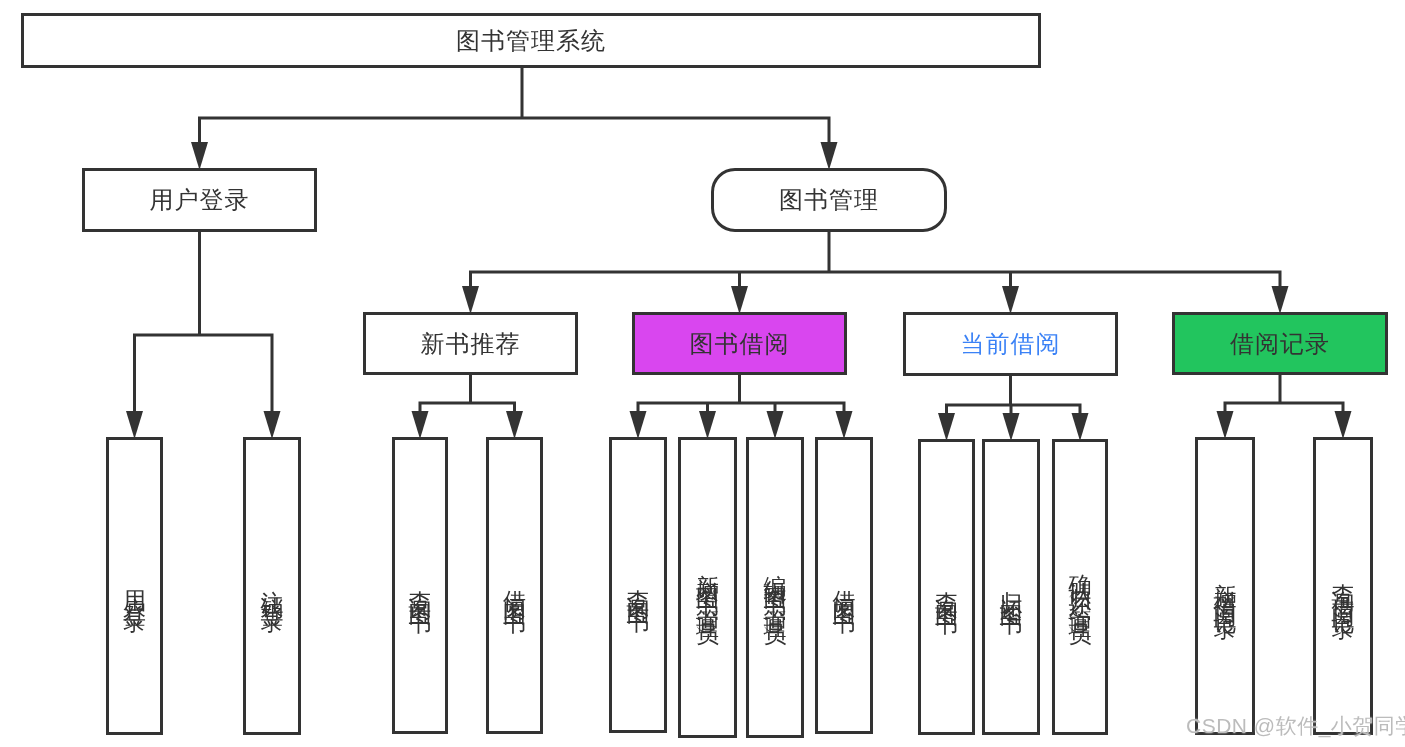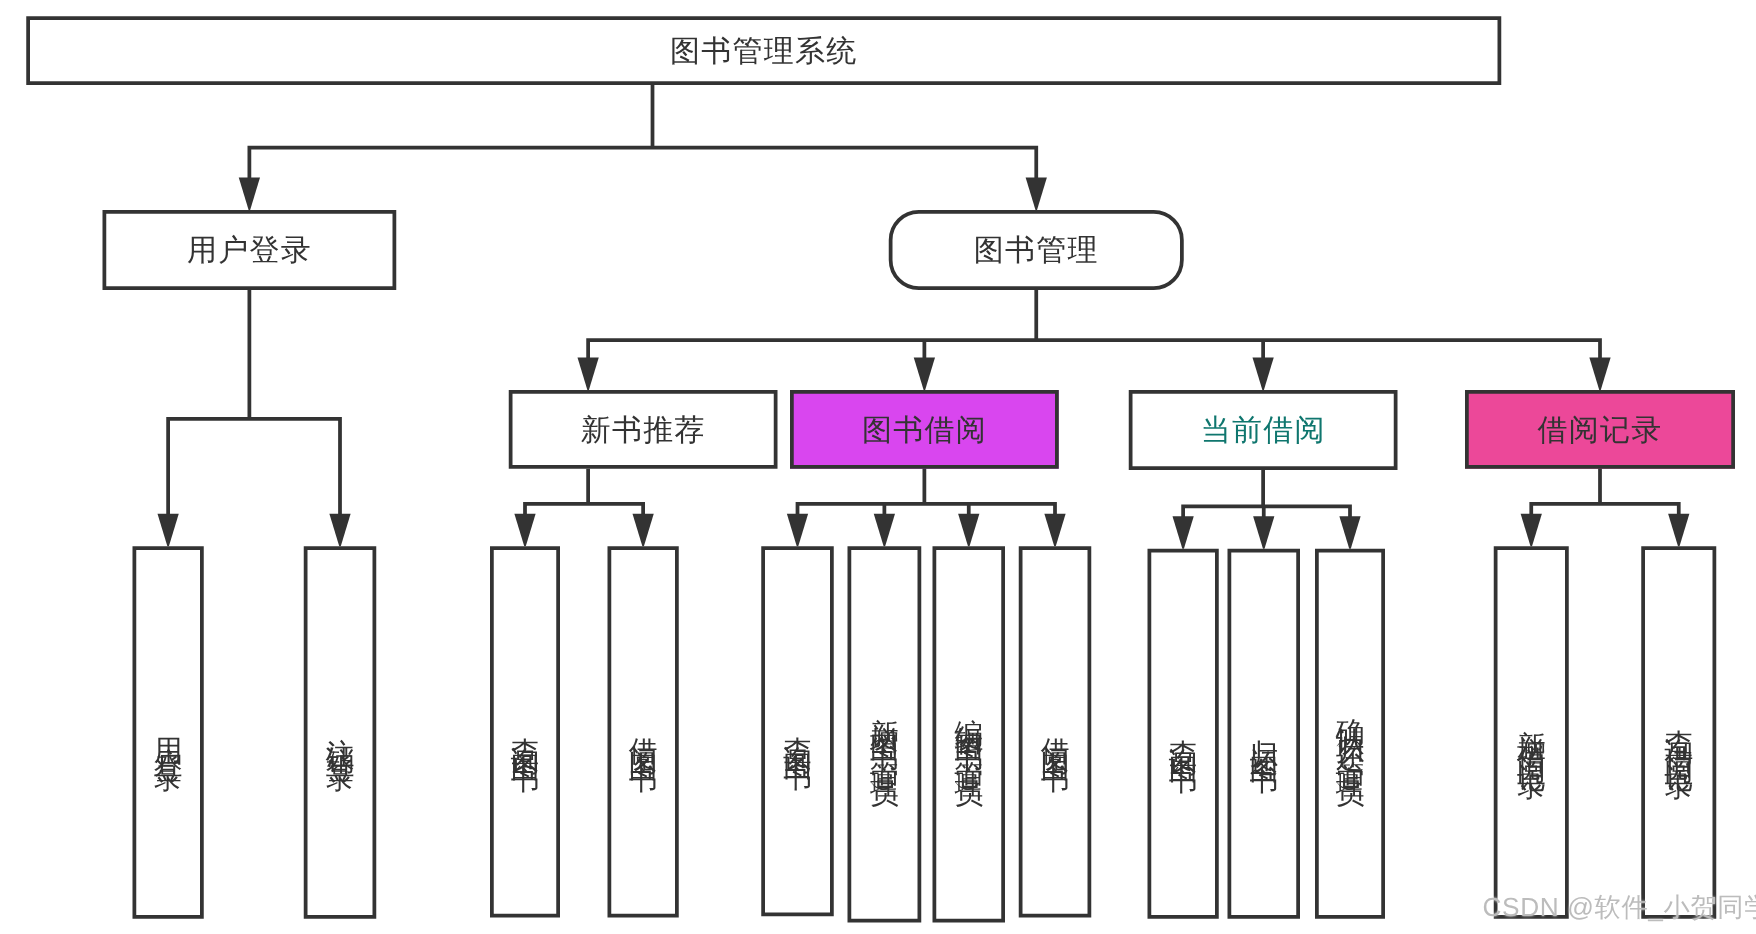--- a/index.html
+++ b/index.html
@@ -75,27 +75,27 @@
       <polygon points="699,411 716,411 707.5,439" fill="#333333"></polygon>
       <polygon points="766.5,411 783.5,411 775,439" fill="#333333"></polygon>
       <polygon points="835.5,411 852.5,411 844,439" fill="#333333"></polygon>
       <polygon points="938,413 955,413 946.5,441" fill="#333333"></polygon>
       <polygon points="1002.5,413 1019.5,413 1011,441" fill="#333333"></polygon>
       <polygon points="1071.5,413 1088.5,413 1080,441" fill="#333333"></polygon>
       <polygon points="1216.5,411 1233.5,411 1225,439" fill="#333333"></polygon>
       <polygon points="1334.5,411 1351.5,411 1343,439" fill="#333333"></polygon>
     </svg>
   <div id="nodes">
-      <div class="node h" style="left: 21px; top: 13px; width: 1180px; height: 55px; border-color: rgb(51, 51, 51); color: rgb(51, 51, 51); background: rgb(255, 255, 255);">图书管理系统</div>
+      <div class="node h" style="left: 21px; top: 13px; width: 1020px; height: 55px; border-color: rgb(51, 51, 51); color: rgb(51, 51, 51); background: rgb(255, 255, 255);">图书管理系统</div>
       <div class="node h" style="left: 82px; top: 168px; width: 235px; height: 64px; border-color: rgb(51, 51, 51); color: rgb(51, 51, 51); background: rgb(255, 255, 255);">用户登录</div>
       <div class="node h" style="left: 711px; top: 168px; width: 236px; height: 64px; border-color: rgb(51, 51, 51); color: rgb(51, 51, 51); background: rgb(255, 255, 255); border-radius: 24px;">图书管理</div>
-      <div class="node h" style="left: 363px; top: 312px; width: 215px; height: 63px; border-color: rgb(51, 51, 51); color: rgb(51, 51, 51); background: rgb(255, 255, 255); margin-left: 44px;">新书推荐</div>
+      <div class="node h" style="left: 363px; top: 312px; width: 215px; height: 63px; border-color: rgb(51, 51, 51); color: rgb(51, 51, 51); background: rgb(255, 255, 255);">新书推荐</div>
       <div class="node h" style="left: 632px; top: 312px; width: 215px; height: 63px; border-color: rgb(51, 51, 51); color: rgb(51, 51, 51); background: #d946ef;">图书借阅</div>
-      <div class="node h" style="left: 903px; top: 312px; width: 215px; height: 64px; border-color: rgb(51, 51, 51); color: #0f766e; background: rgb(255, 255, 255);">当前借阅</div>
-      <div class="node h" style="left: 1172px; top: 312px; width: 216px; height: 63px; border-color: rgb(51, 51, 51); color: rgb(51, 51, 51); background: #ec4899;">借阅记录</div>
+      <div class="node h" style="left: 903px; top: 312px; width: 215px; height: 64px; border-color: rgb(51, 51, 51); color: #3b82f6; background: rgb(255, 255, 255);">当前借阅</div>
+      <div class="node h" style="left: 1172px; top: 312px; width: 216px; height: 63px; border-color: rgb(51, 51, 51); color: rgb(51, 51, 51); background: #22c55e;">借阅记录</div>
       <div class="node v" style="left: 106px; top: 437px; width: 57px; height: 298px; border-color: rgb(51, 51, 51); color: rgb(51, 51, 51); background: rgb(255, 255, 255);">用户登录</div>
       <div class="node v" style="left: 243px; top: 437px; width: 58px; height: 298px; border-color: rgb(51, 51, 51); color: rgb(51, 51, 51); background: rgb(255, 255, 255);">注销登录</div>
       <div class="node v" style="left: 392px; top: 437px; width: 56px; height: 297px; border-color: rgb(51, 51, 51); color: rgb(51, 51, 51); background: rgb(255, 255, 255);">查询图书</div>
       <div class="node v" style="left: 486px; top: 437px; width: 57px; height: 297px; border-color: rgb(51, 51, 51); color: rgb(51, 51, 51); background: rgb(255, 255, 255);">借阅图书</div>
       <div class="node v" style="left: 609px; top: 437px; width: 58px; height: 296px; border-color: rgb(51, 51, 51); color: rgb(51, 51, 51); background: rgb(255, 255, 255);">查询图书</div>
       <div class="node v" style="left: 678px; top: 437px; width: 59px; height: 301px; border-color: rgb(51, 51, 51); color: rgb(51, 51, 51); background: rgb(255, 255, 255);">新增图书（管理员）</div>
       <div class="node v" style="left: 746px; top: 437px; width: 58px; height: 301px; border-color: rgb(51, 51, 51); color: rgb(51, 51, 51); background: rgb(255, 255, 255);">编辑图书（管理员）</div>
       <div class="node v" style="left: 815px; top: 437px; width: 58px; height: 297px; border-color: rgb(51, 51, 51); color: rgb(51, 51, 51); background: rgb(255, 255, 255);">借阅图书</div>
       <div class="node v" style="left: 918px; top: 439px; width: 57px; height: 296px; border-color: rgb(51, 51, 51); color: rgb(51, 51, 51); background: rgb(255, 255, 255);">查询图书</div>
       <div class="node v" style="left: 982px; top: 439px; width: 58px; height: 296px; border-color: rgb(51, 51, 51); color: rgb(51, 51, 51); background: rgb(255, 255, 255);">归还图书</div>

